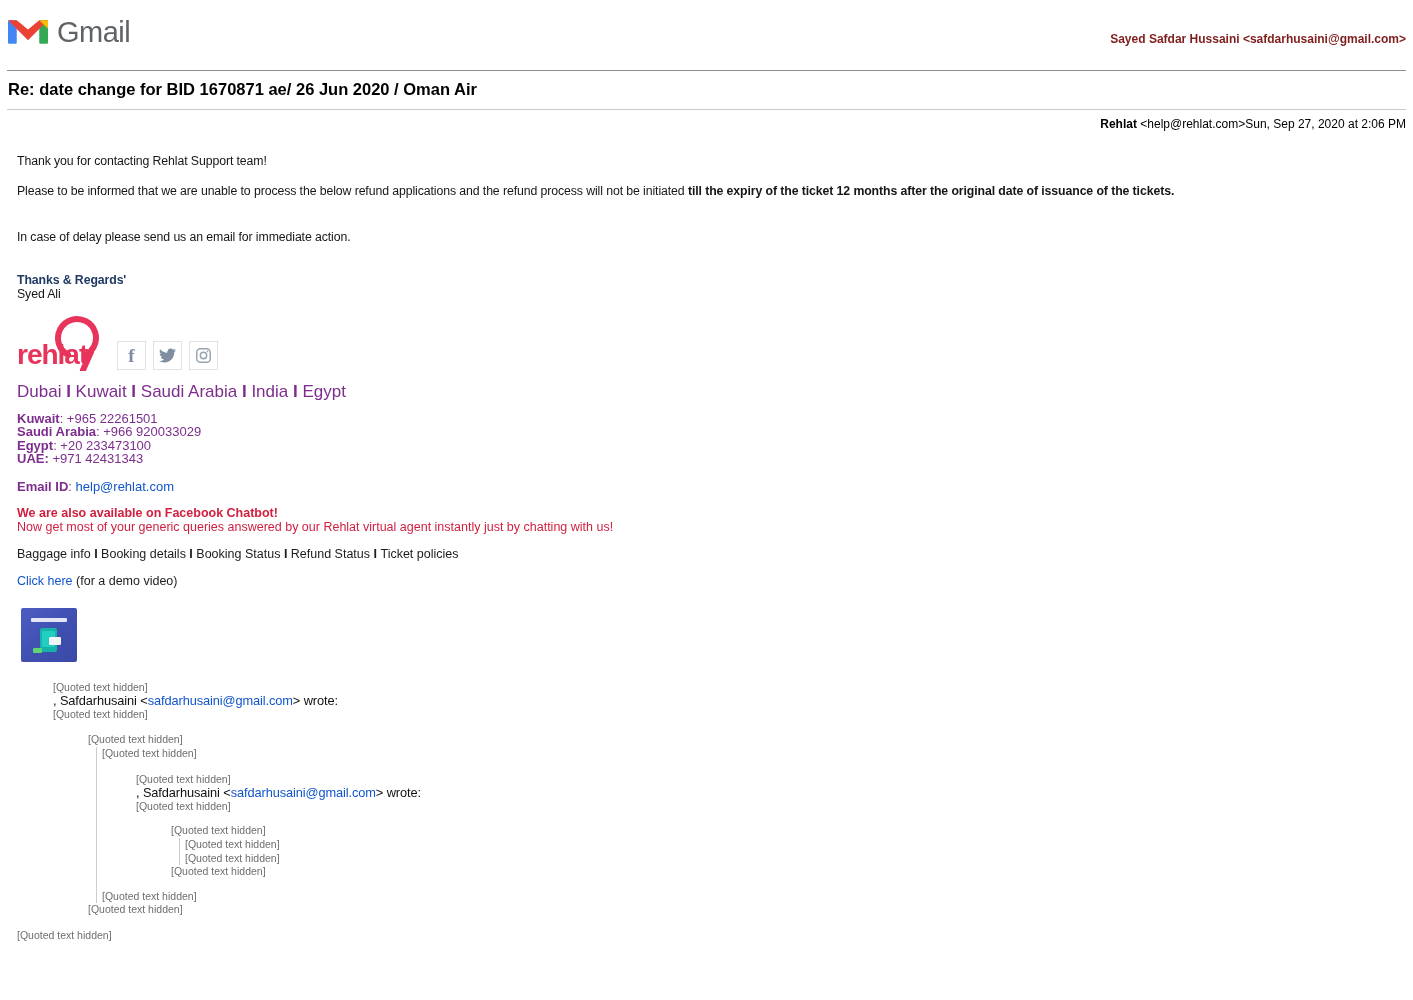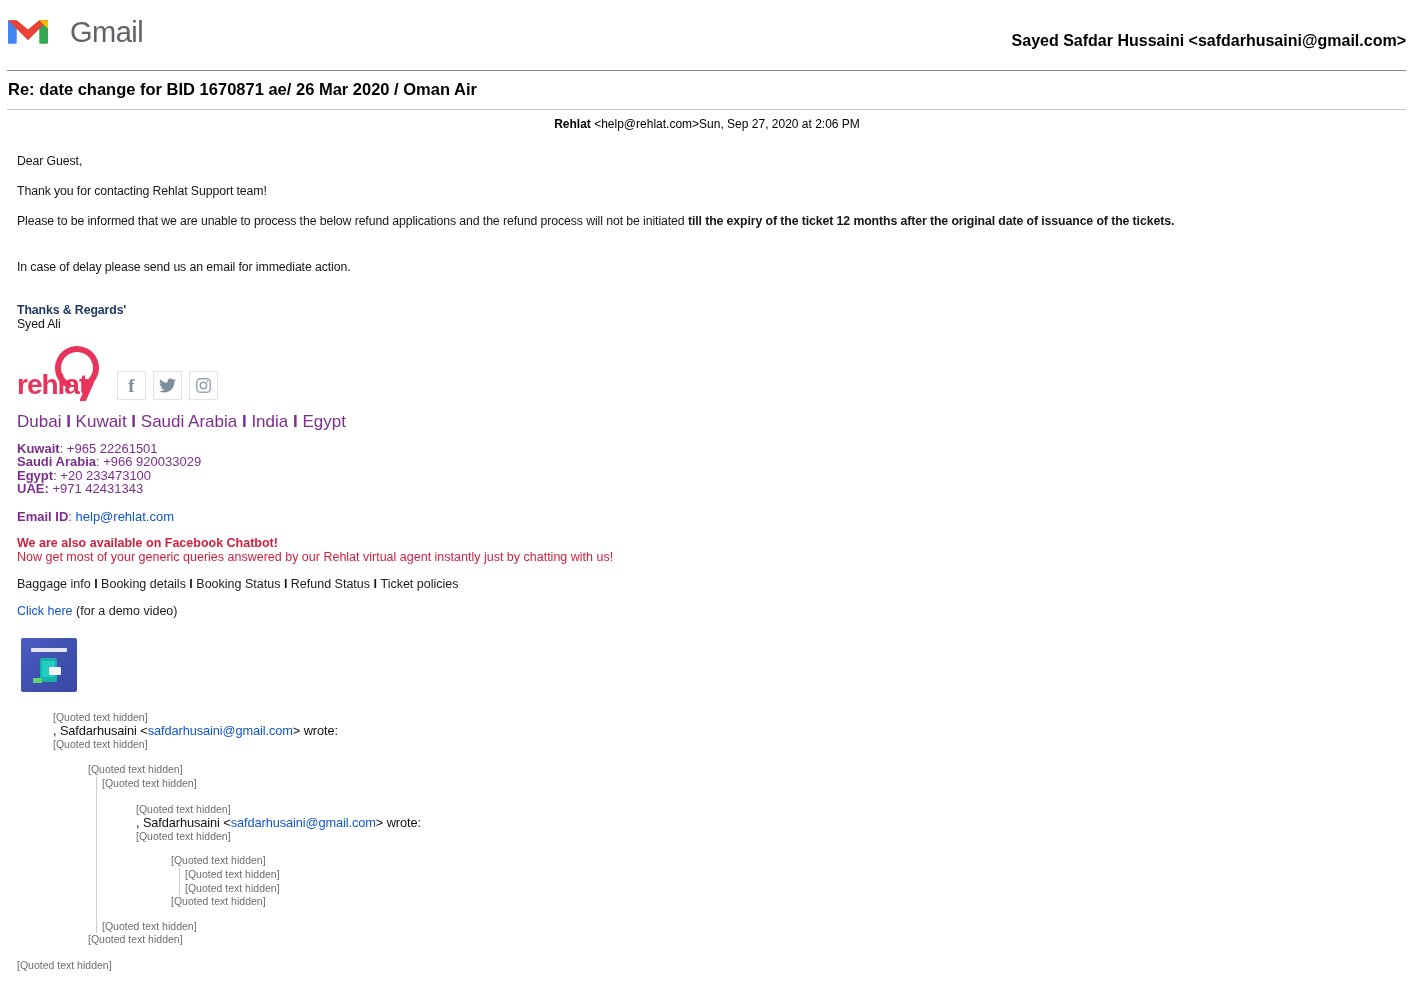--- a/index.html
+++ b/index.html
@@ -2,32 +2,32 @@
 <html><head>
 <meta charset="utf-8">
 <style>
   * { box-sizing: border-box; }
   html,body { margin:0; padding:0; background:#fff; }
   body { font-family:"Liberation Sans", sans-serif; color:#111; }
   .page { width:1413px; min-height:1000px; padding:12px 7px 30px 7px; background:#fff; position:relative; }
 
   
   .top { display:flex; justify-content:space-between; align-items:flex-start; padding:4px 0 0 1px; height:54px; }
-  .gmail-logo { display:flex; align-items:center; gap:22px; }
+  .gmail-logo { display:flex; align-items:center; gap:9px; }
   .gmail-word { font-size:29px; color:#5f6368; letter-spacing:-0.5px; line-height:32px; }
-  .account { font-size:16px; font-weight:bold; color:#000000; margin-top:16px; }
+  .account { font-size:12px; font-weight:bold; color:#7f1d1d; margin-top:16px; }
 
   .rule1 { border:0; border-top:1px solid #8d8d8d; margin:4px 0 0 0; }
   .rule2 { border:0; border-top:1px solid #c9c9c9; margin:0; }
 
   .subject { font-size:16.5px; font-weight:bold; color:#000; margin:9px 0 10px 1px; }
 
   
   .meta { font-size:12px; line-height:13.6px; color:#000; margin:8px 0 0 1px; }
-  .meta-row1 { display:flex; justify-content:center; }
+  .meta-row1 { display:flex; justify-content:flex-end; }
   .meta b { font-weight:bold; }
 
   
   .mail-body { margin:22px 0 0 10px; font-size:12.3px; color:#161616; letter-spacing:-0.1px; }
   .mail-body p { margin:0; line-height:14px; }
   .p-gap { margin-top:16px !important; }
   .p-gap-lg { margin-top:32px !important; }
   .regards { color:#1f3864; font-weight:bold; margin-top:29px !important; }
   .signoff { margin-top:0 !important; }
 
@@ -89,33 +89,32 @@
           <polygon points="37.5,4 48,4 48,14" fill="#fbbc04"></polygon>
         </svg>
       </span>
       <span class="gmail-word">Gmail</span>
     </div>
     <div class="account">Sayed Safdar Hussaini &lt;safdarhusaini@gmail.com&gt;</div>
   </div>
 
   <hr class="rule1">
 
-  <div class="subject">Re: date change for BID 1670871 ae/ 26 Mar 2020 / Oman Air</div>
+  <div class="subject">Re: date change for BID 1670871 ae/ 26 Jun 2020 / Oman Air</div>
 
   <hr class="rule2">
 
   <div class="meta">
     <div class="meta-row1">
       <span><b>Rehlat</b><span> &lt;help@rehlat.com&gt;</span></span>
       <span>Sun, Sep 27, 2020 at 2:06 PM</span>
     </div>
   </div>
 
   <div class="mail-body">
-    <p>Dear Guest,</p>
     <p class="p-gap">Thank you for contacting Rehlat Support team!</p>
     <p class="p-gap"><span>Please to be informed that we are unable to process the below refund applications  and the refund process will not be initiated </span><b>till the expiry of the ticket 12 months after the original date of issuance of the tickets.</b></p>
     <p class="p-gap-lg">In case of delay please send us an email for immediate action.</p>
     <p class="regards">Thanks &amp; Regards'</p>
     <p class="signoff">Syed Ali</p>
   </div>
 
   <div class="sig">
 
     <div class="logo-row">

